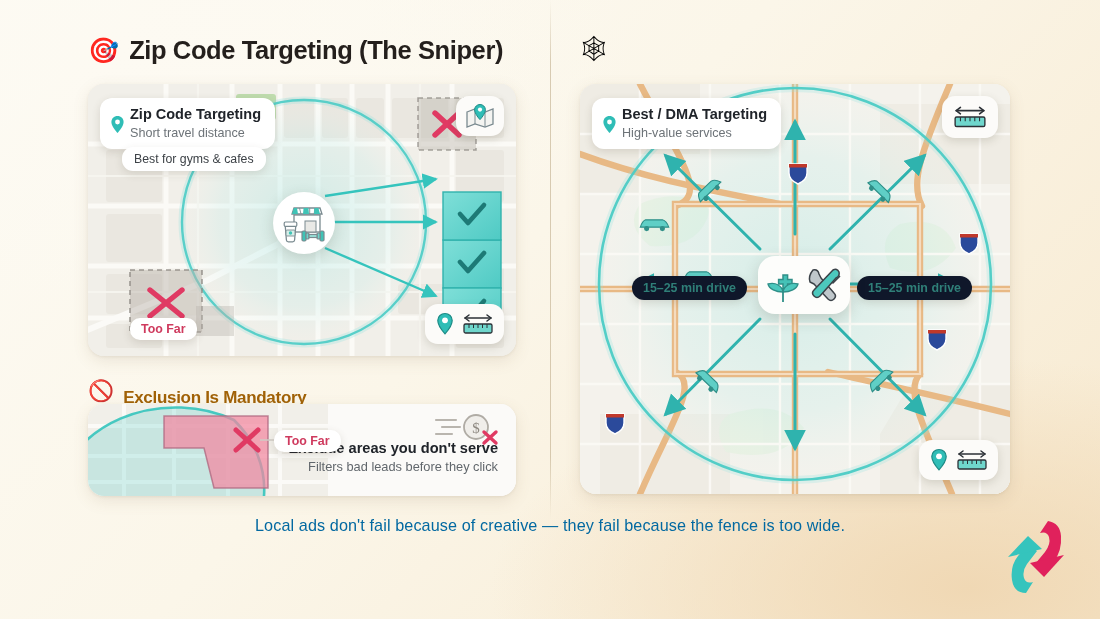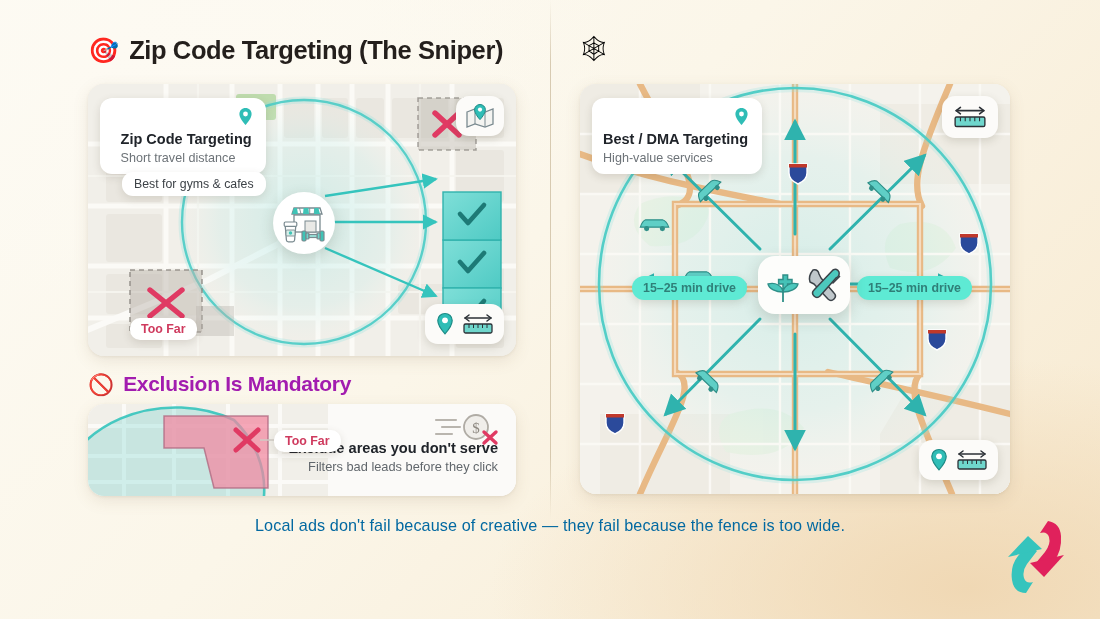--- a/index.html
+++ b/index.html
@@ -26,41 +26,41 @@
   .panel-head .emoji { font-size:25px; line-height:1; filter:saturate(1.05); }
   .panel-head .txt {
     font-size:25.5px; font-weight:bold; color:#241f1c; letter-spacing:-0.4px;
     white-space:nowrap;
   }
   #head-left  { left:88px;  top:36px; }
   #head-right { left:578px; top:36px; }
 
   .sub-head { position:absolute; left:88px; top:372px; display:flex; align-items:center; gap:9px; }
   .sub-head .emoji { font-size:21px; line-height:1; }
-  .sub-head .txt { font-size:21px; font-weight:bold; color:#a21caf; letter-spacing:-0.3px; white-space:nowrap; }
+  .sub-head .txt { font-size:17px; font-weight:bold; color:#a16207; letter-spacing:-0.3px; white-space:nowrap;margin-top:16px; }
 
   
   .card {
     position:absolute; border-radius:16px; overflow:hidden;
     background:#f3f1ec;
     box-shadow:0 5px 16px rgba(120,100,70,.13), 0 1px 3px rgba(120,100,70,.10);
   }
   #card-zip  { left:88px;  top:84px;  width:428px; height:272px; }
   #card-excl { left:88px;  top:404px; width:428px; height:92px; }
   #card-dma  { left:580px; top:84px;  width:430px; height:410px; }
 
   .map-bg { position:absolute; inset:0; background:#f0eee8; }
   .map-svg { position:absolute; inset:0; width:100%; height:100%; display:block; }
 
   
   .label-stack { position:absolute; z-index:6; }
   .label-main {
     background:#fff; border-radius:12px; padding:8px 14px 9px 11px;
     box-shadow:0 3px 9px rgba(80,70,50,.16);
-    display:flex; gap:6px; align-items:flex-end;flex-direction:column;
+    display:flex; gap:6px; align-items:center;
   }
   .label-main .pin { flex:none; margin-top:2px; }
   .label-main .t1 { font-size:14.5px; font-weight:bold; color:#20242a; white-space:nowrap; line-height:1.15; }
   .label-main .t2 { font-size:12.6px; color:#6d7378; white-space:nowrap; margin-top:3px; line-height:1.15; }
   .chip {
     display:inline-block; background:#fff; border-radius:11px;
     padding:5px 12px; font-size:12.3px; color:#3d4247;
     box-shadow:0 3px 8px rgba(80,70,50,.14);
     margin-left:22px; margin-top:-3px; white-space:nowrap;
   }
@@ -79,21 +79,21 @@
     box-shadow:0 3px 8px rgba(80,70,50,.16); white-space:nowrap;
   }
   .center-disc {
     position:absolute; z-index:5; border-radius:50%; background:#fff;
     box-shadow:0 4px 14px rgba(70,60,40,.17);
     display:flex; align-items:center; justify-content:center;
   }
 
   
   .drive-pill {
-    position:absolute; z-index:7; background:#5eead4; border-radius:12px;
+    position:absolute; z-index:7; background:#0f172a; border-radius:12px;
     padding:5px 11px; font-size:12.4px; font-weight:bold; color:#2f7f78;
     box-shadow:0 3px 9px rgba(80,70,50,.17); white-space:nowrap;
   }
   .center-card {
     position:absolute; z-index:7; background:#fdfdfb; border-radius:17px;
     box-shadow:0 5px 16px rgba(70,60,40,.19);
     display:flex; align-items:center; justify-content:center; gap:4px;
   }
 
   

